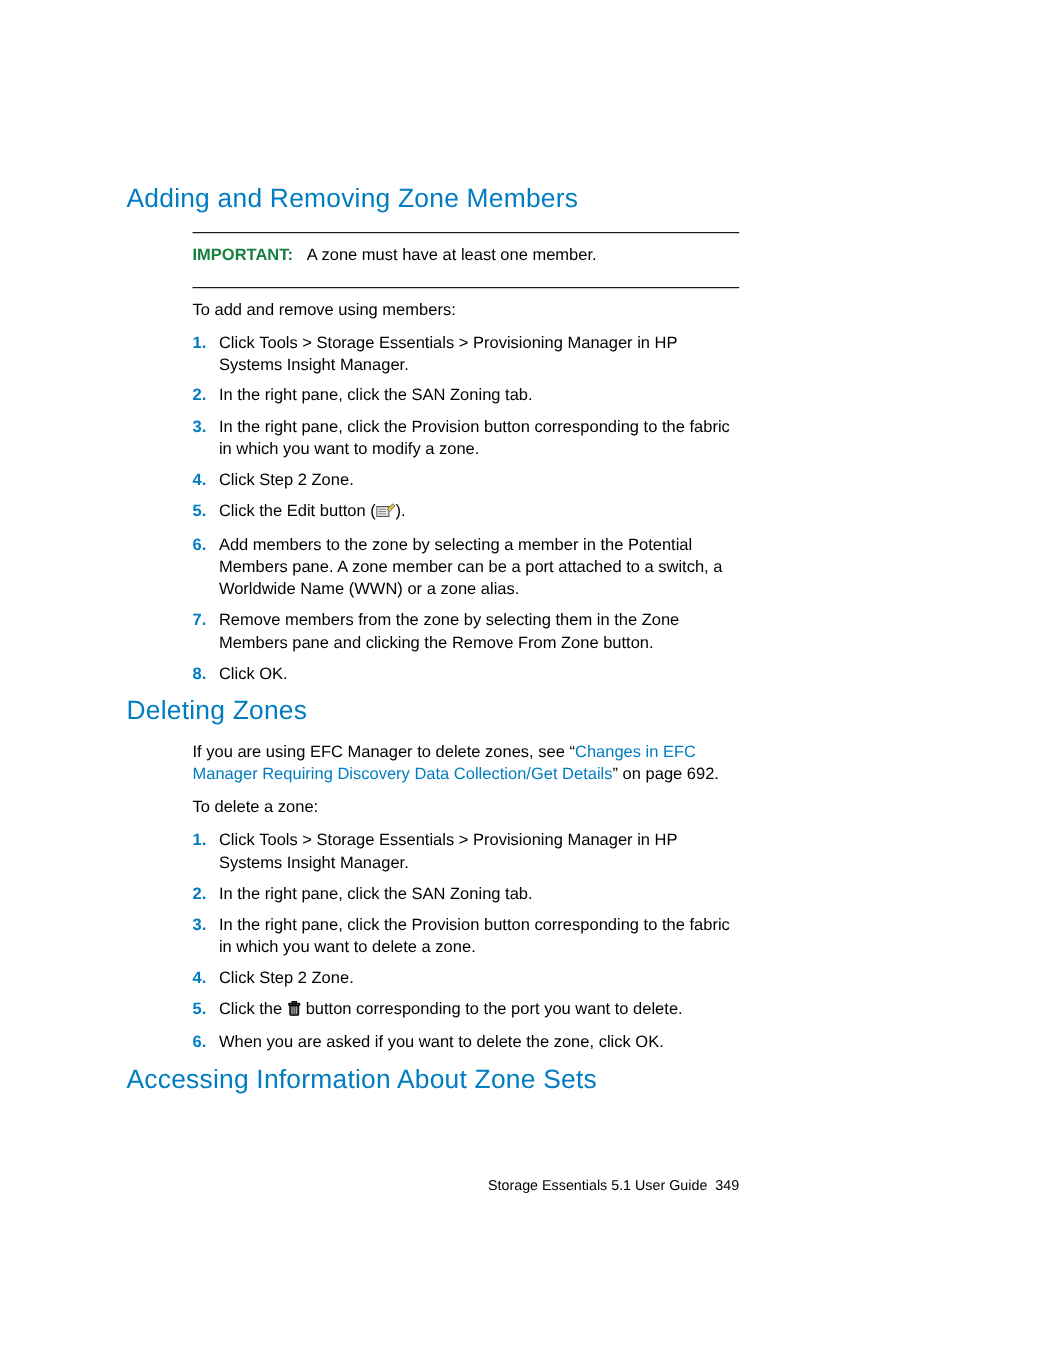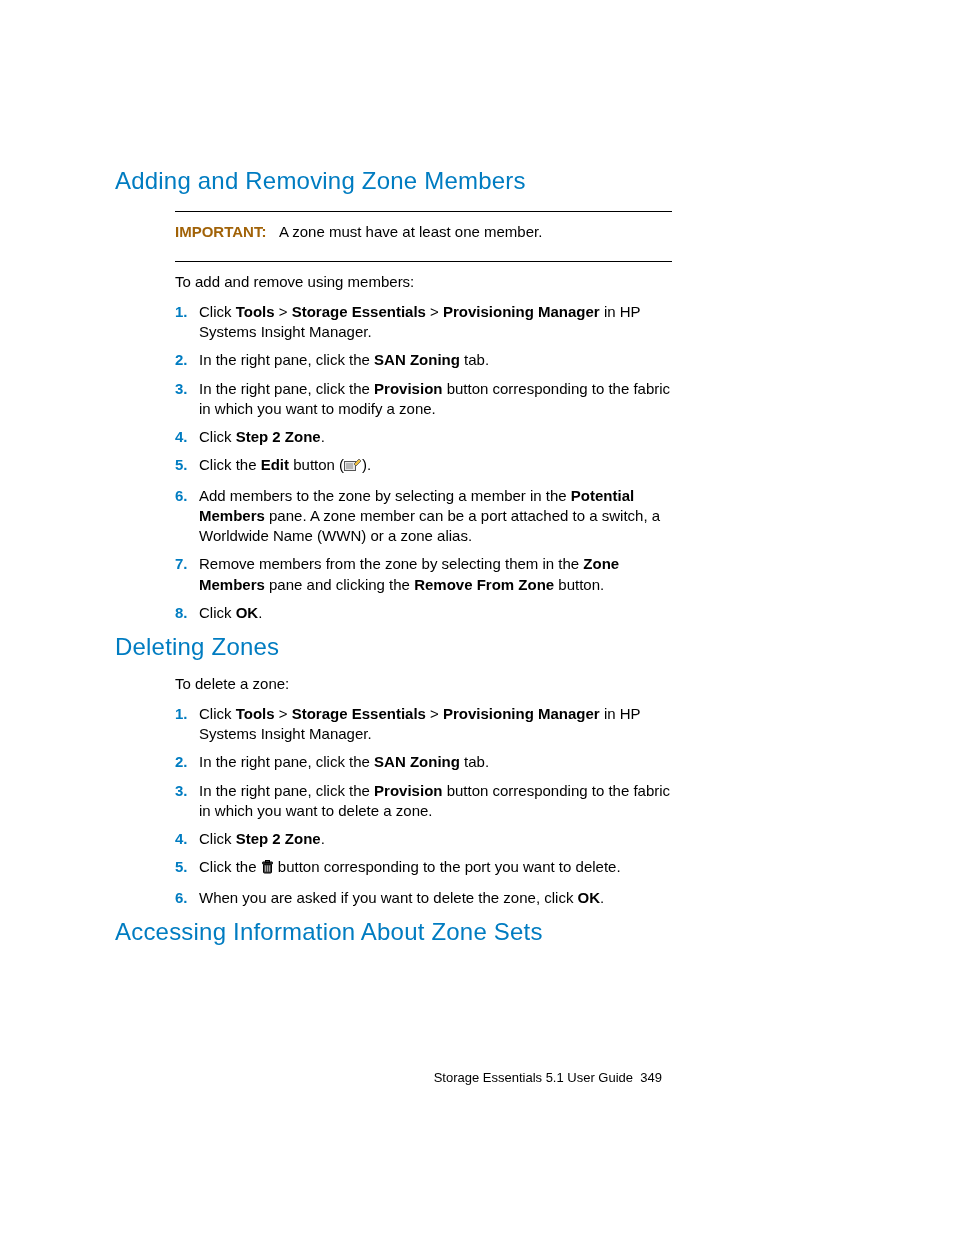--- a/index.html
+++ b/index.html
@@ -30,21 +30,21 @@
   .indent { margin-left: 60px; }
   hr.rule {
     border: none;
     border-top: 1.5px solid #000;
     margin: 10px 0 10px 0;
   }
   .important-row { margin: 8px 0 18px 0; }
   .important-label {
     font-family: Arial, sans-serif;
     font-weight: 700;
-    color: #a16207;
+    color: #15803d;
   }
   p { margin: 10px 0; }
   ol.steps {
     list-style: none;
     padding: 0;
     margin: 8px 0 6px 0;
   }
   ol.steps > li {
     position: relative;
     padding-left: 24px;
@@ -70,30 +70,30 @@
   }
   ul.bullets > li::before {
     content: "•";
     position: absolute;
     left: 6px;
     top: 0;
     color: #007cc1;
     font-size: 16px;
     line-height: 1.2;
   }
-  b, .bold { font-family: Arial, sans-serif; font-weight: 700; }
+  b, .bold { font-family: Arial, sans-serif; font-weight: 400; }
   .link { color: #007cc1; }
   .icon {
     display: inline-block;
     vertical-align: -2px;
   }
   .footer {
     position: absolute;
     bottom: 148px;
-    right: 120px;
+    right: 110px;
     font-size: 13px;
   }
 </style>
 </head>
 <body>
 
 <div class="page">
 
   <h2 class="section">Adding and Removing Zone Members</h2>
 
@@ -144,20 +144,23 @@
       </li>
       <li>
         <span class="num">8.</span>
         <span>Click </span><b>OK</b><span>.</span>
       </li>
     </ol>
   </div>
 
   <h2 class="section tight">Deleting Zones</h2>
   <div class="indent">
+    <p>
+      <span>If you are using EFC Manager to delete zones, see “</span><span class="link">Changes in EFC Manager Requiring Discovery Data Collection/Get Details</span><span>” on page 692.</span>
+    </p>
     <p>To delete a zone:</p>
 
     <ol class="steps">
       <li>
         <span class="num">1.</span>
         <span>Click </span><b>Tools</b><span> &gt; </span><b>Storage Essentials</b><span> &gt; </span><b>Provisioning Manager</b><span> in HP Systems Insight Manager.</span>
       </li>
       <li>
         <span class="num">2.</span>
         <span>In the right pane, click the </span><b>SAN Zoning</b><span> tab.</span>

